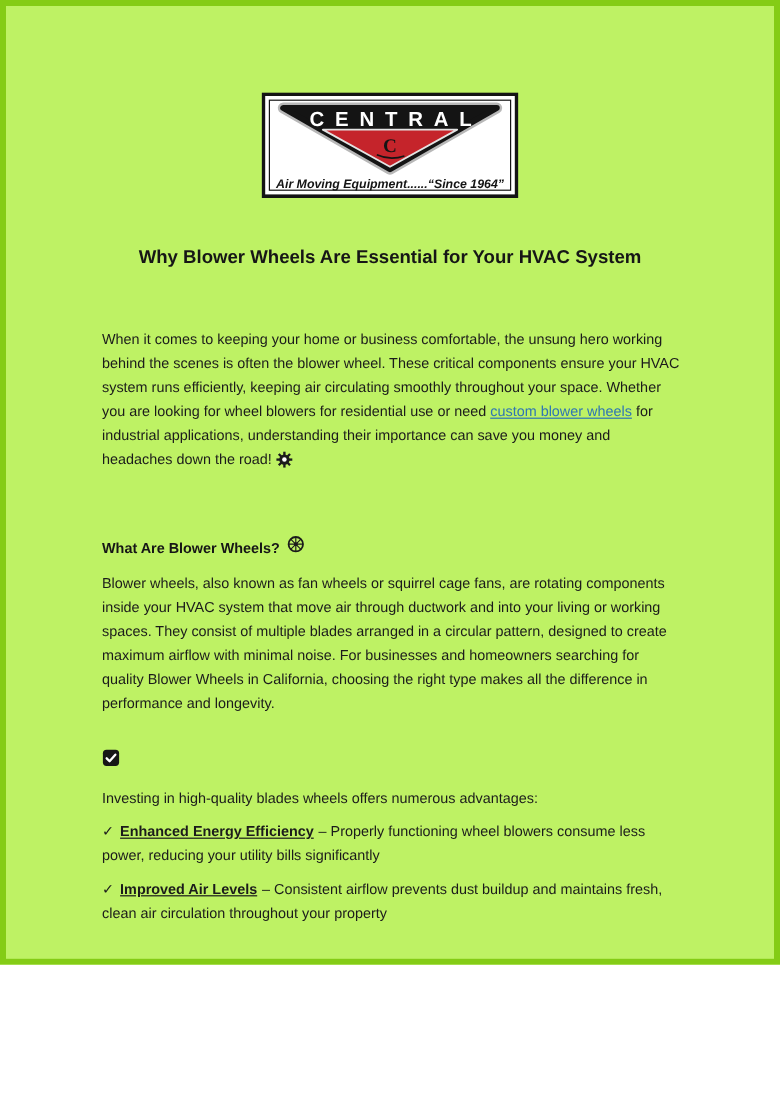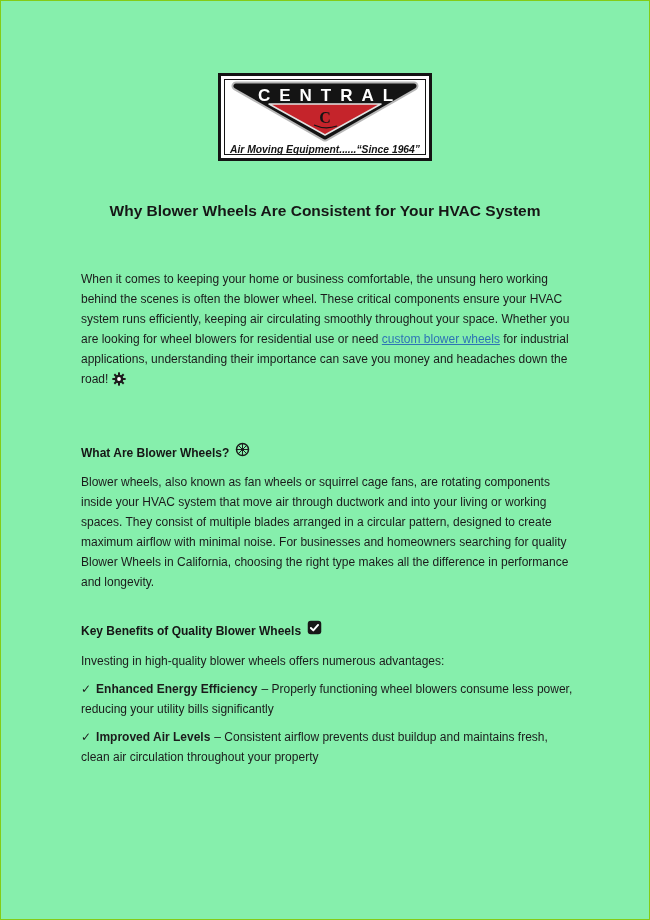--- a/index.html
+++ b/index.html
@@ -1,22 +1,22 @@
 <!DOCTYPE html>
 <html><head>
 <meta charset="utf-8">
 <style>
   * { box-sizing: border-box; }
   html, body { margin: 0; padding: 0; background: #ffffff; }
   .page {
     width: 650px;
-    height: 920px;
+    height: 804px;
     margin: 0 auto;
-    background: #86efac;
-    border: 1px solid #84cc16;
+    background: #bef264;
+    border: 5px solid #84cc16;
     font-family: "Liberation Sans", "DejaVu Sans", sans-serif;
     color: #1b1b1b;
     overflow: hidden;
   }
   .logo-wrap {
     display: flex;
     justify-content: center;
     margin-top: 72px;
   }
   .logo-svg { width: 214px; height: 88px; display: block; }
@@ -44,21 +44,21 @@
     color: #161616;
     display: flex;
     align-items: center;
     gap: 6px;
   }
   h2.what-heading { margin-top: 50px; }
   h2.benefits-heading { margin-top: 28px; }
   p.lead-in { margin-top: 10px; }
   p.bullet { margin-top: 8px; }
   .bullet .check-mark { margin-right: 5px; font-family: "DejaVu Sans", sans-serif; }
-  .bullet strong { margin-right: 4px; }
+  .bullet strong { margin-right: 4px; text-decoration: underline; }
   a.doc-link { color: #2e75b5; text-decoration: underline; cursor: pointer; }
   .inline-icon { display: inline-block; vertical-align: -3px; margin-left: 4px; }
   .heading-icon { display: inline-block; }
 </style>
 </head>
 <body>
 
 <div class="page">
 
   <div class="logo-wrap">
@@ -74,21 +74,21 @@
 
       <text x="112" y="28" text-anchor="middle" font-family="Liberation Sans, DejaVu Sans, sans-serif" font-size="17" font-weight="bold" letter-spacing="9" fill="#ffffff">CENTRAL</text>
 
       <text x="107" y="50" text-anchor="middle" font-family="Liberation Serif, DejaVu Serif, serif" font-size="16" font-weight="bold" fill="#141414">C</text>
       <path d="M96 52 q11 5 23 1" stroke="#141414" stroke-width="1.3" fill="none"></path>
 
       <text x="107" y="80" text-anchor="middle" font-family="Liberation Sans, DejaVu Sans, sans-serif" font-size="10.3" font-weight="bold" font-style="italic" fill="#141414">Air Moving Equipment......“Since 1964”</text>
     </svg>
   </div>
 
-  <h1 class="title">Why Blower Wheels Are Consistent for Your HVAC System</h1>
+  <h1 class="title">Why Blower Wheels Are Essential for Your HVAC System</h1>
 
   <p class="body-text intro"><span>When it comes to keeping your home or business comfortable, the unsung hero working behind the scenes is often the blower wheel. These critical components ensure your HVAC system runs efficiently, keeping air circulating smoothly throughout your space. Whether you are looking for wheel blowers for residential use or need </span><a class="doc-link">custom blower wheels</a><span> for industrial applications, understanding their importance can save you money and headaches down the road!</span><span class="inline-icon"><svg width="14" height="14" viewBox="0 0 20 20">
           <g fill="#1b1b1b">
             <rect x="8.6" y="0.5" width="2.8" height="19"></rect>
             <rect x="8.6" y="0.5" width="2.8" height="19" transform="rotate(45 10 10)"></rect>
             <rect x="8.6" y="0.5" width="2.8" height="19" transform="rotate(90 10 10)"></rect>
             <rect x="8.6" y="0.5" width="2.8" height="19" transform="rotate(135 10 10)"></rect>
             <circle cx="10" cy="10" r="6.2"></circle>
           </g>
           <circle cx="10" cy="10" r="2.7" fill="#ffffff"></circle>
@@ -99,28 +99,27 @@
     <span class="heading-icon"><svg width="15" height="15" viewBox="0 0 20 20">
           <circle cx="10" cy="10" r="8" fill="none" stroke="#1b1b1b" stroke-width="2"></circle>
           <path d="M10 2 V18 M2 10 H18 M4.3 4.3 L15.7 15.7 M15.7 4.3 L4.3 15.7" stroke="#1b1b1b" stroke-width="1.3" fill="none"></path>
           <circle cx="10" cy="10" r="2.1" fill="#1b1b1b"></circle>
         </svg></span>
   </h2>
 
   <p class="body-text">Blower wheels, also known as fan wheels or squirrel cage fans, are rotating components inside your HVAC system that move air through ductwork and into your living or working spaces. They consist of multiple blades arranged in a circular pattern, designed to create maximum airflow with minimal noise. For businesses and homeowners searching for quality Blower Wheels in California, choosing the right type makes all the difference in performance and longevity.</p>
 
   <h2 class="section-heading benefits-heading">
-    <span>Key Benefits of Quality Blower Wheels</span>
     <span class="heading-icon"><svg width="15" height="15" viewBox="0 0 20 20">
           <rect x="1" y="1" width="18" height="18" rx="4" fill="#171717"></rect>
           <path d="M5.2 10.6 L8.4 13.8 L14.8 6.6" stroke="#ffffff" stroke-width="2.6" fill="none" stroke-linecap="round" stroke-linejoin="round"></path>
         </svg></span>
   </h2>
 
-  <p class="body-text lead-in">Investing in high-quality blower wheels offers numerous advantages:</p>
+  <p class="body-text lead-in">Investing in high-quality blades wheels offers numerous advantages:</p>
 
   <p class="body-text bullet"><span class="check-mark">✓</span><strong>Enhanced Energy Efficiency</strong><span>– Properly functioning wheel blowers consume less power, reducing your utility bills significantly</span></p>
 
   <p class="body-text bullet"><span class="check-mark">✓</span><strong>Improved Air Levels</strong><span>– Consistent airflow prevents dust buildup and maintains fresh, clean air circulation throughout your property</span></p>
 
 
 
 </div>
 
 </body></html>

